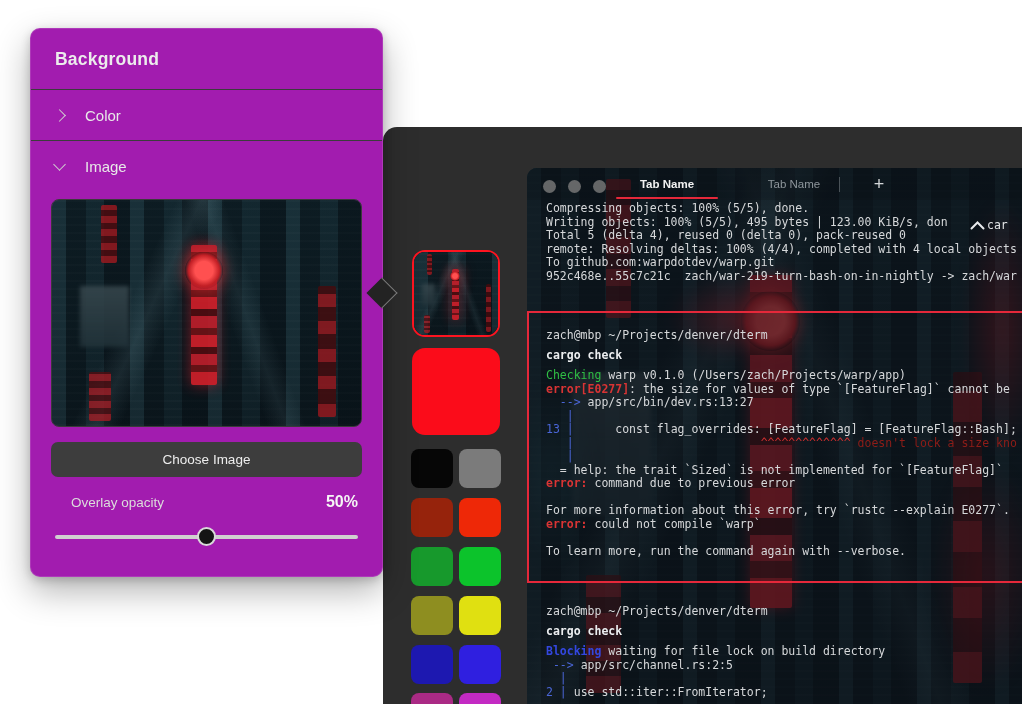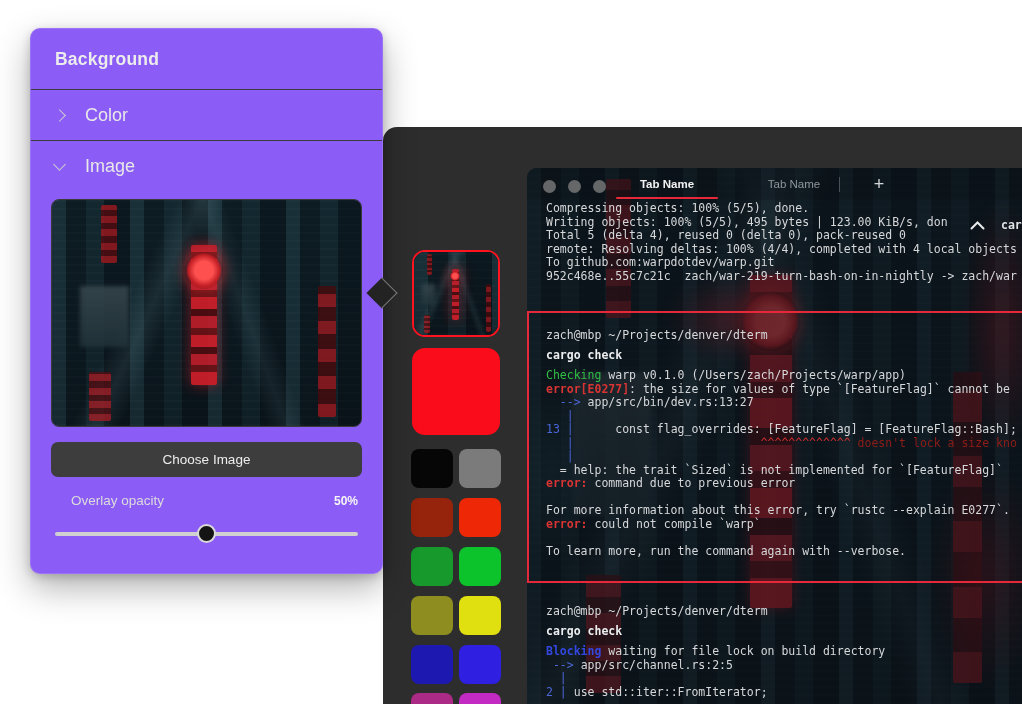--- a/index.html
+++ b/index.html
@@ -33,41 +33,41 @@
     background:radial-gradient(circle,#ff5050 0 34%,#c32026 58%,rgba(120,10,14,0) 72%);
     box-shadow:0 0 16px rgba(255,60,60,.55); }
   .n-left-top { left:16%; top:2%; width:5%; height:26%;
     background:repeating-linear-gradient(0deg,#a01a20 0 12%,#520c10 12% 23%); opacity:.8; }
   .n-left-bot { left:12%; top:76%; width:7%; height:22%;
     background:repeating-linear-gradient(0deg,#aa1c24 0 14%,#540d10 14% 27%); opacity:.75; }
   .n-right { left:86%; top:38%; width:6%; height:58%;
     background:repeating-linear-gradient(0deg,#9c181e 0 10%,#480b0d 10% 21%); opacity:.8; }
 
   
-  .panel { position:absolute; left:30px; top:28px; width:353px; background:#8b5cf6;
+  .panel { position:absolute; left:30px; top:28px; width:353px; background:#a21caf;
     border:1px solid rgba(255,255,255,.13); border-radius:10px; z-index:10;
     box-shadow:0 14px 34px rgba(0,0,0,.30), 0 3px 10px rgba(0,0,0,.18); }
   .notch { position:absolute; left:371px; top:282px; width:22px; height:22px; z-index:11;
     background:#232323; transform:rotate(45deg);
     border-top:1.5px solid #7a7a7a; border-right:1.5px solid #7a7a7a; }
   .panel-header { height:60px; display:flex; align-items:center; padding:0 24px; }
   .panel-title { color:#ececec; font-size:17.5px; font-weight:700; letter-spacing:.2px; }
   .divider { height:1px; background:#3c3c3c; }
   .panel-row { height:50px; display:flex; align-items:center; gap:21px; padding:0 24px; cursor:pointer; }
   .chev { width:9px; height:9px; border-right:1.8px solid #cfcfcf; border-bottom:1.8px solid #cfcfcf; flex:0 0 auto; }
   .chev.right { transform:rotate(-45deg); }
   .chev.down  { transform:rotate(45deg); margin-top:-4px; }
-  .row-label { color:#e8e8e8; font-size:18px; font-weight:500; }
+  .row-label { color:#e8e8e8; font-size:15px; font-weight:500; }
   .panel-body { padding:8px 20px 22px 20px; }
   .preview { position:relative; height:228px; border-radius:8px; overflow:hidden; border:1px solid #3a3a3a; }
   .choose-btn { display:block; width:100%; height:35px; margin-top:15px; background:#3d3d3d;
     border:none; border-radius:7px; color:#ededed; font-size:13.5px; font-family:"Liberation Sans",sans-serif; cursor:pointer; }
   .overlay-row { display:flex; justify-content:space-between; align-items:center; margin:16px 4px 0 20px; }
   .overlay-label { color:#dcdcdc; font-size:13.5px; }
-  .overlay-value { color:#f5f5f5; font-size:12px; font-weight:700; }
+  .overlay-value { color:#f5f5f5; font-size:16px; font-weight:700; }
   .slider { position:relative; margin:16px 4px 8px 4px; height:19px; cursor:pointer; }
   .slider .track { position:absolute; left:0; right:0; top:8px; height:3.5px; border-radius:2px; background:#d0d0d0; }
   .slider .thumb { position:absolute; left:calc(50% - 9.5px); top:0; width:19px; height:19px;
     border-radius:50%; background:#141414; border:2px solid #d9d9d9; }
 
   
   .swatch { position:absolute; border-radius:9px; cursor:pointer; }
   .sw-thumb { left:412px; top:250px; width:88px; height:87px; border-radius:13px;
     border:2.5px solid #fe1420; overflow:hidden; background:#0a151a; }
   .sw-big { left:412px; top:348px; width:88px; height:87px; border-radius:13px; }
@@ -95,21 +95,21 @@
   .tab-inactive { left:212px; width:110px; }
   .tab-inactive .tab-label { color:#8e969c; font-size:11.5px; font-weight:500; }
   .tab-sep { position:absolute; left:312px; top:9px; width:1px; height:15px; background:#4a5258; }
   .tab-plus { position:absolute; left:334px; top:0; width:36px; height:32px; display:flex; align-items:center;
     justify-content:center; color:#d4d7d9; font-size:18px; font-weight:400; cursor:pointer; }
 
   .mono, .tline { font-family:"DejaVu Sans Mono", monospace; font-size:11.5px; color:#d6d8da; }
   .tline { height:13.5px; line-height:13.5px; white-space:pre; }
   .mt7  { margin-top:6.5px; }
   .git-block { position:absolute; left:19px; top:34px; }
-  .collapse { position:absolute; left:443px; top:50px; display:flex; align-items:center; gap:16px; cursor:pointer;font-weight:bold; }
+  .collapse { position:absolute; left:443px; top:50px; display:flex; align-items:center; gap:2px; cursor:pointer; }
   .collapse-label { color:#e2e4e6; font-size:11.5px; font-family:"DejaVu Sans Mono",monospace; }
 
   .error-box { position:absolute; left:0; right:-12px; top:143px; height:272px;
     border:2px solid #e5283a; padding:16px 0 0 17px; }
   .block2 { position:absolute; left:19px; top:437px; }
 
   .c-bold   { font-weight:700; color:#eceef0; }
   .c-green  { color:#2fbf44; }
   .c-redb   { color:#d93434; font-weight:700; }
   .c-red    { color:#cf2f2f; }

